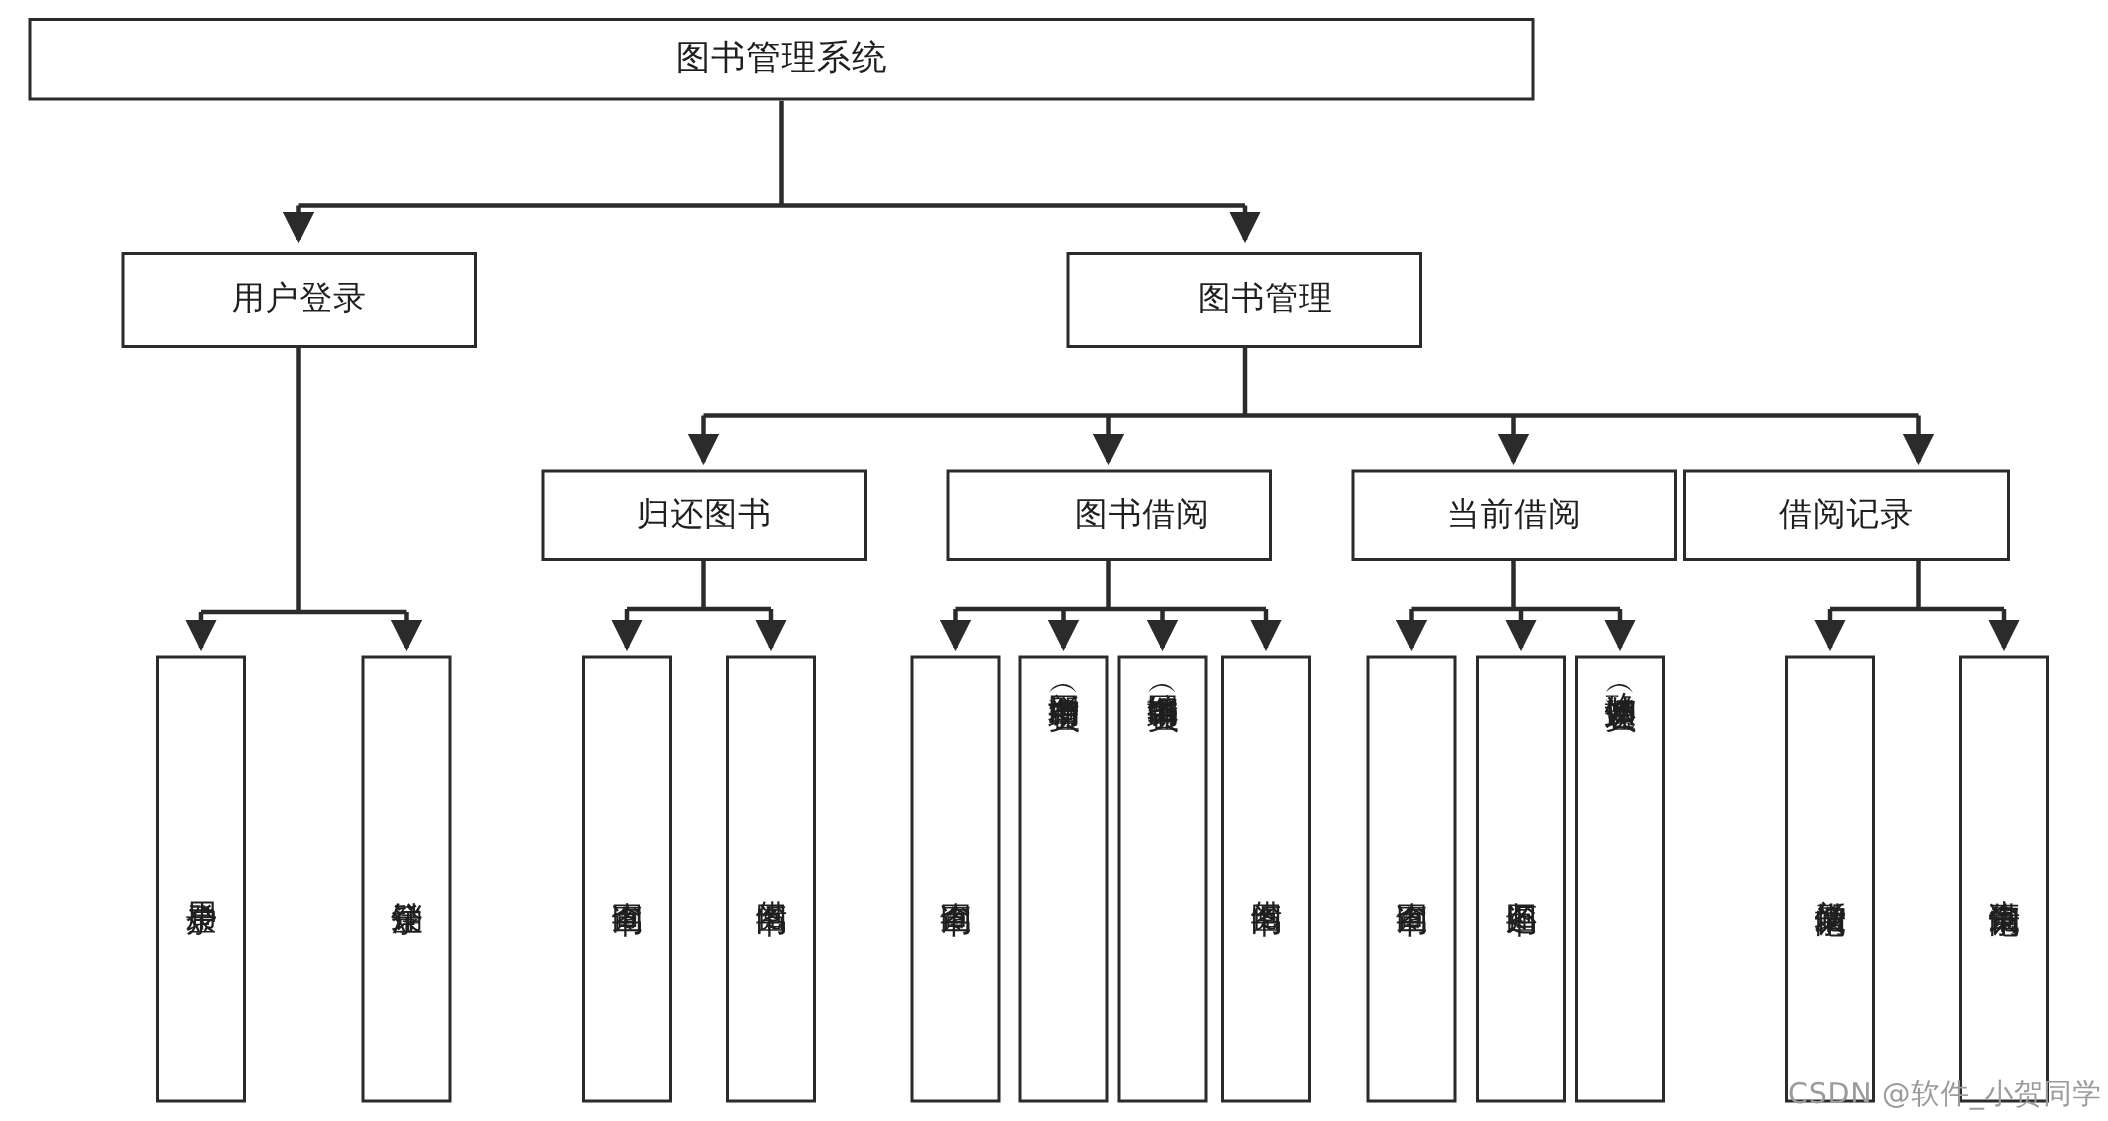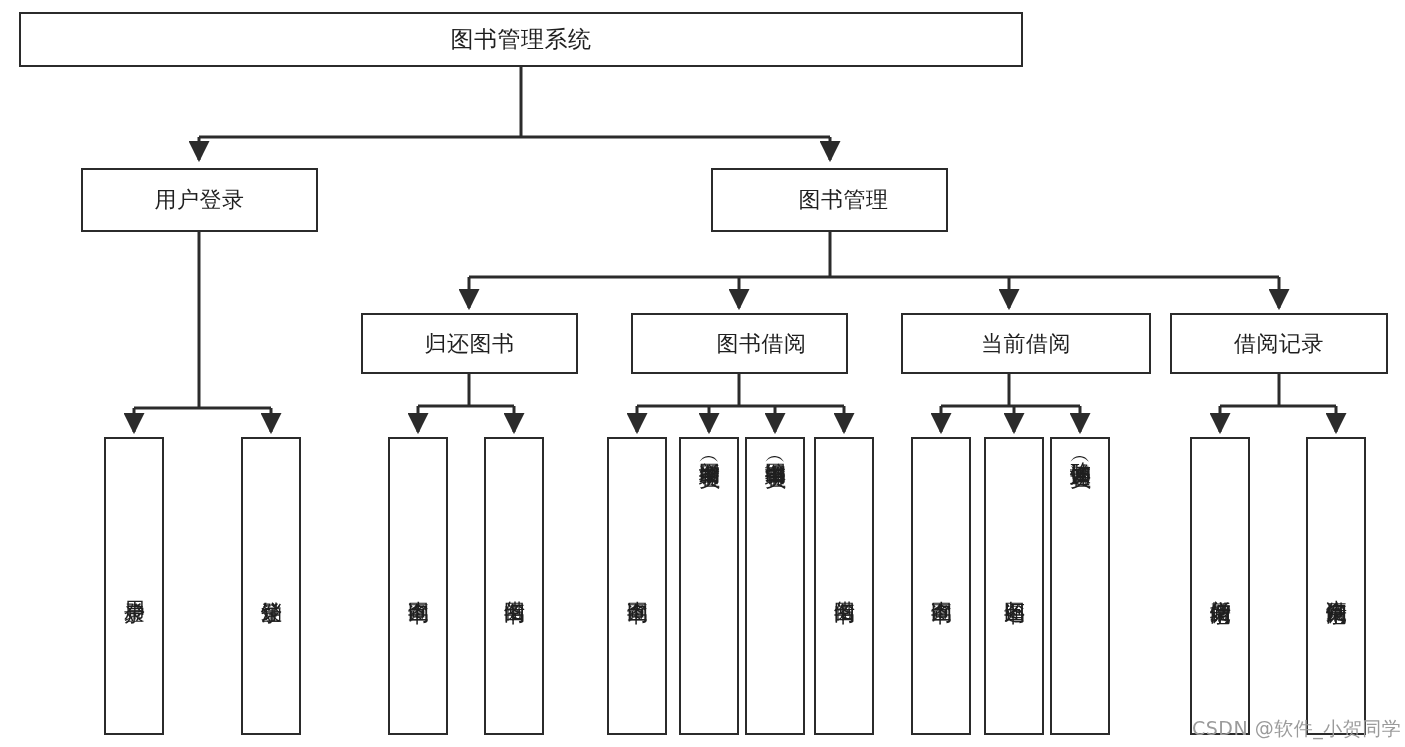--- a/index.html
+++ b/index.html
@@ -146,24 +146,24 @@
   <div class="node horizontal" style="left: 711px; top: 168px; width: 237px; height: 64px; border-color: rgb(43, 43, 43); background: rgb(255, 255, 255); color: rgb(31, 31, 31); padding-left: 28px;">
     <span class="label">图书管理</span>
   </div>
 
   <div class="node horizontal" style="left: 361px; top: 313px; width: 217px; height: 61px; border-color: rgb(43, 43, 43); background: rgb(255, 255, 255); color: rgb(31, 31, 31);">
     <span class="label">归还图书</span>
   </div>
   <div class="node horizontal" style="left: 631px; top: 313px; width: 217px; height: 61px; border-color: rgb(43, 43, 43); background: rgb(255, 255, 255); color: rgb(31, 31, 31); padding-left: 44px;">
     <span class="label">图书借阅</span>
   </div>
-  <div class="node horizontal" style="left: 901px; top: 313px; width: 250px; height: 61px; border-color: rgb(43, 43, 43); background: rgb(255, 255, 255); color: rgb(31, 31, 31);">
+  <div class="node horizontal" style="left: 901px; top: 313px; width: 217px; height: 61px; border-color: rgb(43, 43, 43); background: rgb(255, 255, 255); color: rgb(31, 31, 31);">
     <span class="label">当前借阅</span>
   </div>
-  <div class="node horizontal" style="left: 1170px; top: 313px; width: 218px; height: 61px; border-color: rgb(43, 43, 43); background: rgb(255, 255, 255); color: rgb(31, 31, 31);">
+  <div class="node horizontal" style="left: 1122px; top: 313px; width: 218px; height: 61px; border-color: rgb(43, 43, 43); background: rgb(255, 255, 255); color: rgb(31, 31, 31);">
     <span class="label">借阅记录</span>
   </div>
 
   <div class="node vertical center" style="left: 104px; top: 437px; width: 60px; height: 298px; border-color: rgb(43, 43, 43); background: rgb(255, 255, 255); color: rgb(31, 31, 31);">
     <span class="label">用户登录</span>
   </div>
   <div class="node vertical center" style="left: 241px; top: 437px; width: 60px; height: 298px; border-color: rgb(43, 43, 43); background: rgb(255, 255, 255); color: rgb(31, 31, 31);">
     <span class="label">注销登录</span>
   </div>
   <div class="node vertical center" style="left: 388px; top: 437px; width: 60px; height: 298px; border-color: rgb(43, 43, 43); background: rgb(255, 255, 255); color: rgb(31, 31, 31);">

